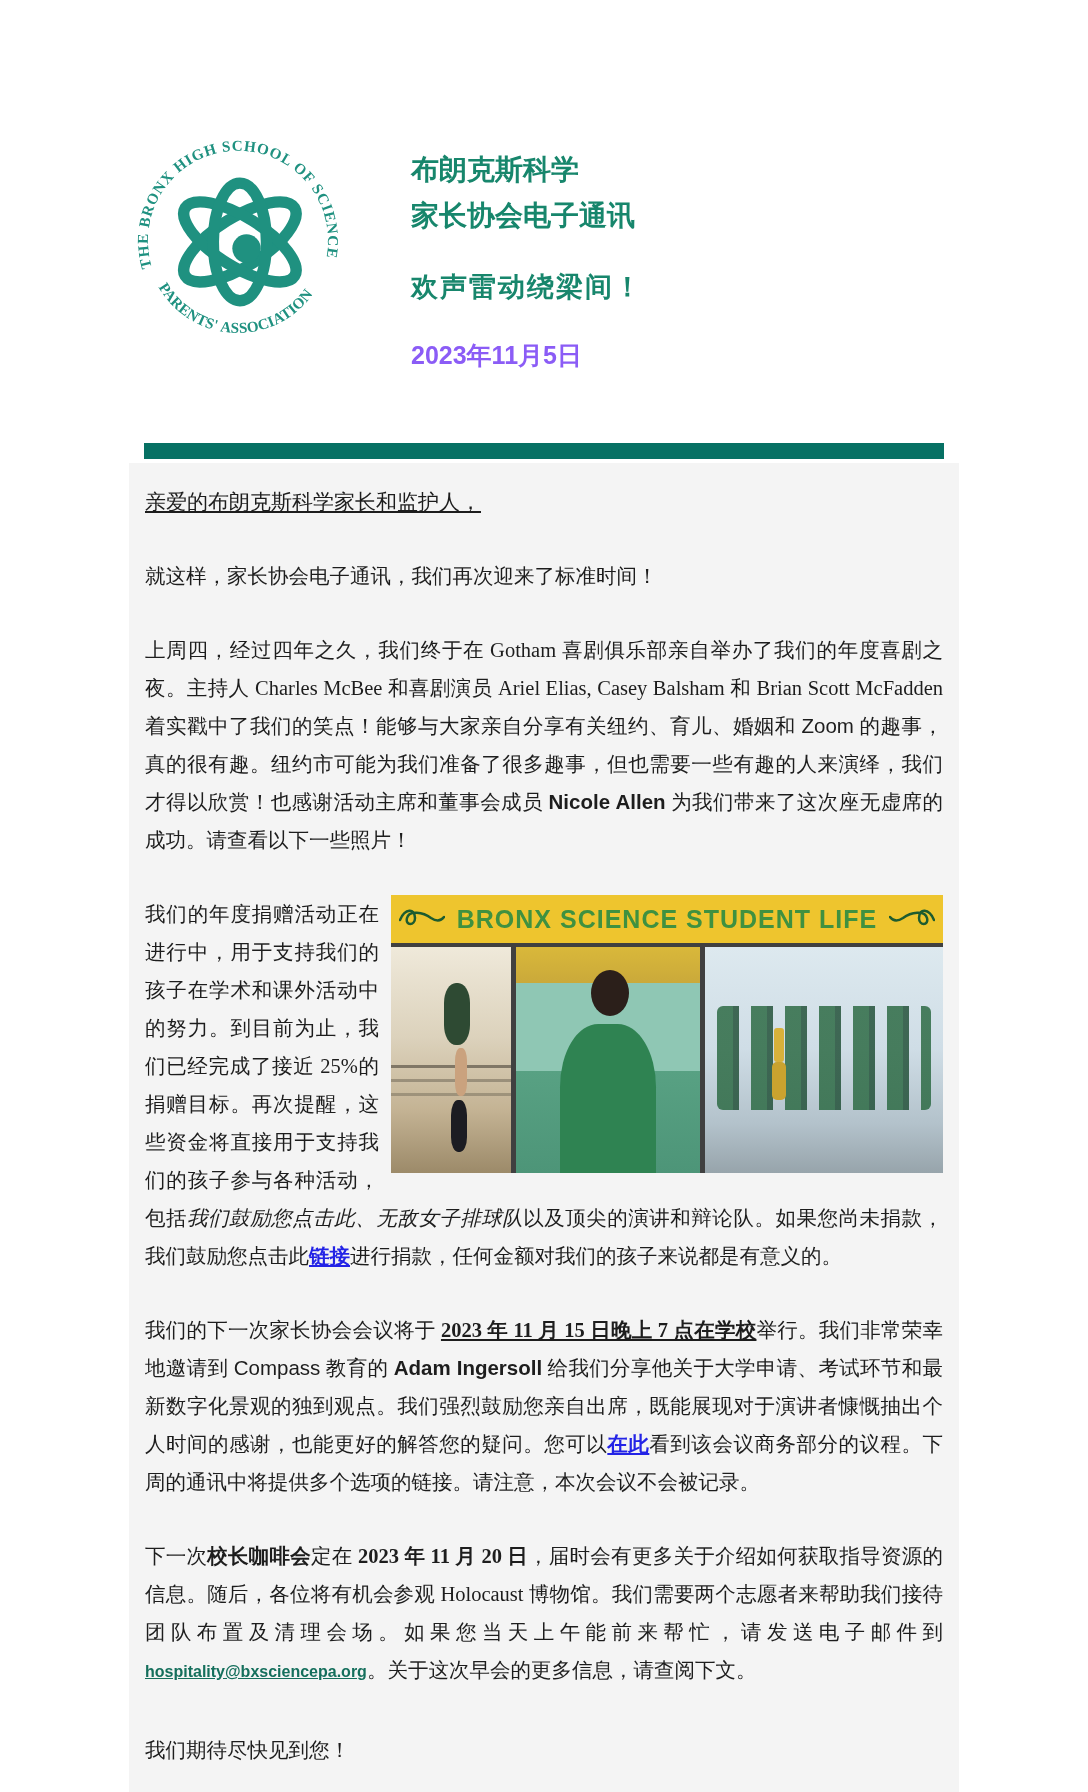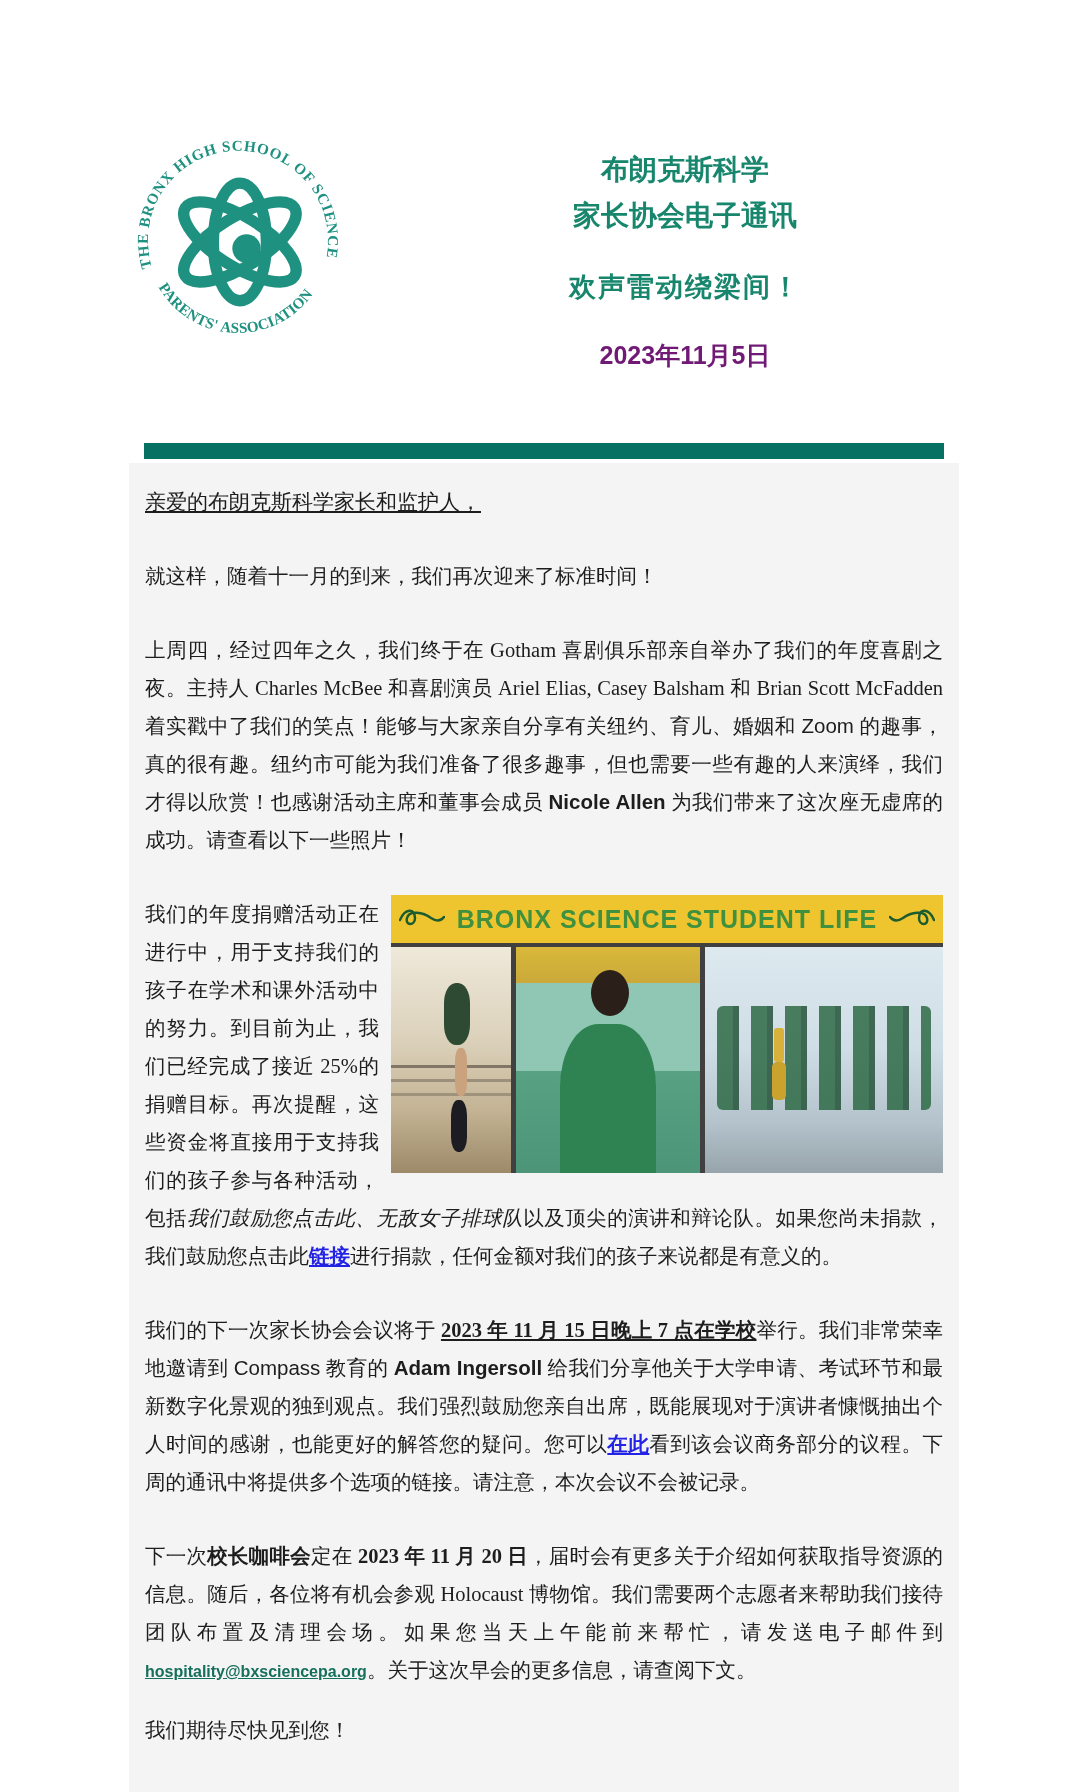--- a/index.html
+++ b/index.html
@@ -16,26 +16,26 @@
   }
   *{margin:0;padding:0;box-sizing:border-box;}
   html,body{background:#ffffff;}
   body{
     width:1088px;height:1792px;overflow:hidden;
     font-family:"Liberation Serif","DejaVu Serif",serif;
     color:var(--text-dark);
   }
   .header{display:flex;margin:125px 129px 0 129px;}
   .logo-wrap{width:218px;flex:0 0 218px;}
-  .header-text{flex:1;text-align:center;padding-top:22px;padding-left:64px;
+  .header-text{flex:1;text-align:left;padding-top:22px;padding-left:64px;
     font-family:"Liberation Sans","DejaVu Sans",sans-serif;}
   .title-line{color:var(--title-green);font-weight:bold;font-size:28px;line-height:46px;}
   .tagline{color:var(--title-green);font-family:"Liberation Serif","DejaVu Serif",serif;
     font-size:27px;line-height:40px;margin-top:28px;letter-spacing:2px;font-weight:600;}
-  .date-line{margin-top:30px;font-size:25px;line-height:36px;font-weight:bold;color:#701a75;}
+  .date-line{margin-top:30px;font-size:25px;line-height:36px;font-weight:bold;color:#8b5cf6;}
   .green-bar{width:800px;height:16px;background:var(--bar-green);margin:70px auto 4px auto;}
   .content{
     width:830px;margin:0 auto;background:var(--panel-bg);
     padding:20px 16px 46px 16px;
   }
   .greeting{
     font-family:"Liberation Sans","DejaVu Sans",sans-serif;
     font-size:21px;line-height:38px;text-decoration:underline;
   }
   .para{margin-top:36px;font-size:20.5px;line-height:38px;text-align:justify;clear:both;}
@@ -73,21 +73,21 @@
     border-radius:40% 40% 0 0;background:#2f8352;}
   .photo-classroom::after{content:"";position:absolute;left:41%;top:10%;width:38px;height:46px;
     border-radius:50%;background:#2b1f1a;}
   .photo-team{flex:0 0 238px;
     background:linear-gradient(180deg,#dde9ef 0%,#cfdde6 45%,#b3c2cb 78%,#97a4ab 100%);}
   .photo-team::before{content:"";position:absolute;left:5%;right:5%;top:26%;height:46%;
     background:repeating-linear-gradient(90deg,#2e6b45 0 16px,#24523a 16px 22px,rgba(0,0,0,0) 22px 34px);
     border-radius:6px;opacity:.85;}
   .photo-team::after{content:"";position:absolute;left:29%;top:36%;width:10px;height:34px;
     background:#d8b13a;box-shadow:0 36px 0 2px #caa32f;border-radius:3px;}
-  .closing{margin-top:20px;font-size:20.5px;line-height:38px;}
+  .closing{margin-top:40px;font-size:20.5px;line-height:38px;}
   .logo-svg text{font-family:"Liberation Serif","DejaVu Serif",serif;font-weight:bold;}
 </style>
 </head>
 <body>
 
 <div class="page">
 
   <div class="header">
     <div class="logo-wrap">
       <svg class="logo-svg" width="218" height="232" viewBox="0 0 230 232">
@@ -116,21 +116,21 @@
       <div class="date-line">2023年11月5日</div>
     </div>
   </div>
 
   <div class="green-bar"></div>
 
   <div class="content">
 
     <div class="greeting">亲爱的布朗克斯科学家长和监护人，</div>
 
-    <div class="para"><span class="seg-plain">就这样，随着十一月的到来，我们再次迎来了标准时间！</span></div>
+    <div class="para"><span class="seg-plain">就这样，家长协会电子通讯，我们再次迎来了标准时间！</span></div>
 
     <div class="para"><span class="seg-plain">上周四，经过四年之久，我们终于在 Gotham 喜剧俱乐部亲自举办了我们的年度喜剧之夜。主持人 Charles McBee 和喜剧演员 Ariel Elias, Casey Balsham 和 Brian Scott McFadden 着实戳中了我们的笑点！能够与大家亲自分享有关纽约、育儿、婚姻和 </span><span class="seg-sans">Zoom</span><span class="seg-plain"> 的趣事，真的很有趣。纽约市可能为我们准备了很多趣事，但也需要一些有趣的人来演绎，我们才得以欣赏！也感谢活动主席和董事会成员 </span><span class="seg-sans-bold">Nicole Allen</span><span class="seg-plain"> 为我们带来了这次座无虚席的成功。请查看以下一些照片！</span></div>
 
     <div class="para donation">
       <div class="collage">
         <div class="banner">
           <svg class="swirl" width="46" height="26" viewBox="0 0 46 26">
             <path d="M1,14 C6,2 16,2 16,12 C16,20 6,20 8,12 C10,4 24,6 32,12 C38,16 42,15 45,11" fill="none" stroke="#1d5c2f" stroke-width="2.5" stroke-linecap="round"></path>
           </svg>
           <span class="banner-title">BRONX SCIENCE STUDENT LIFE</span>

